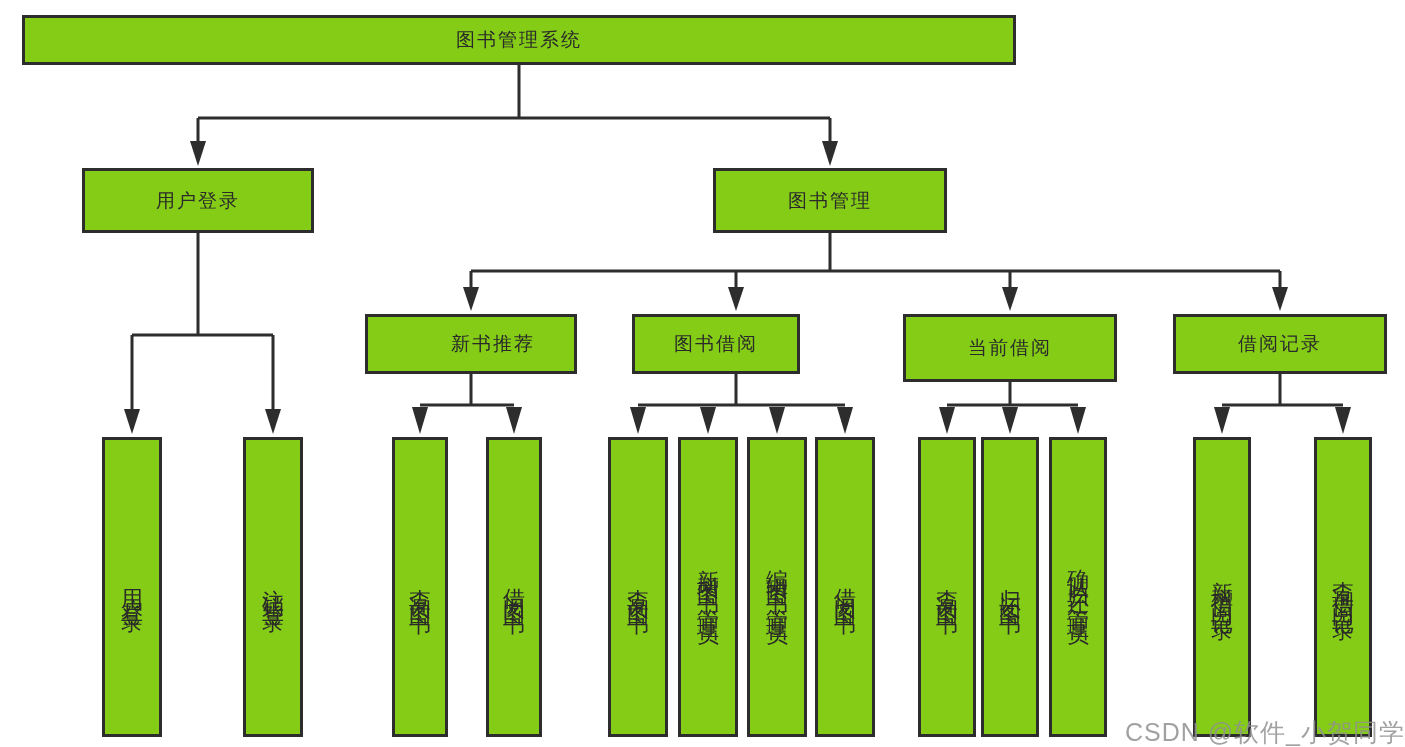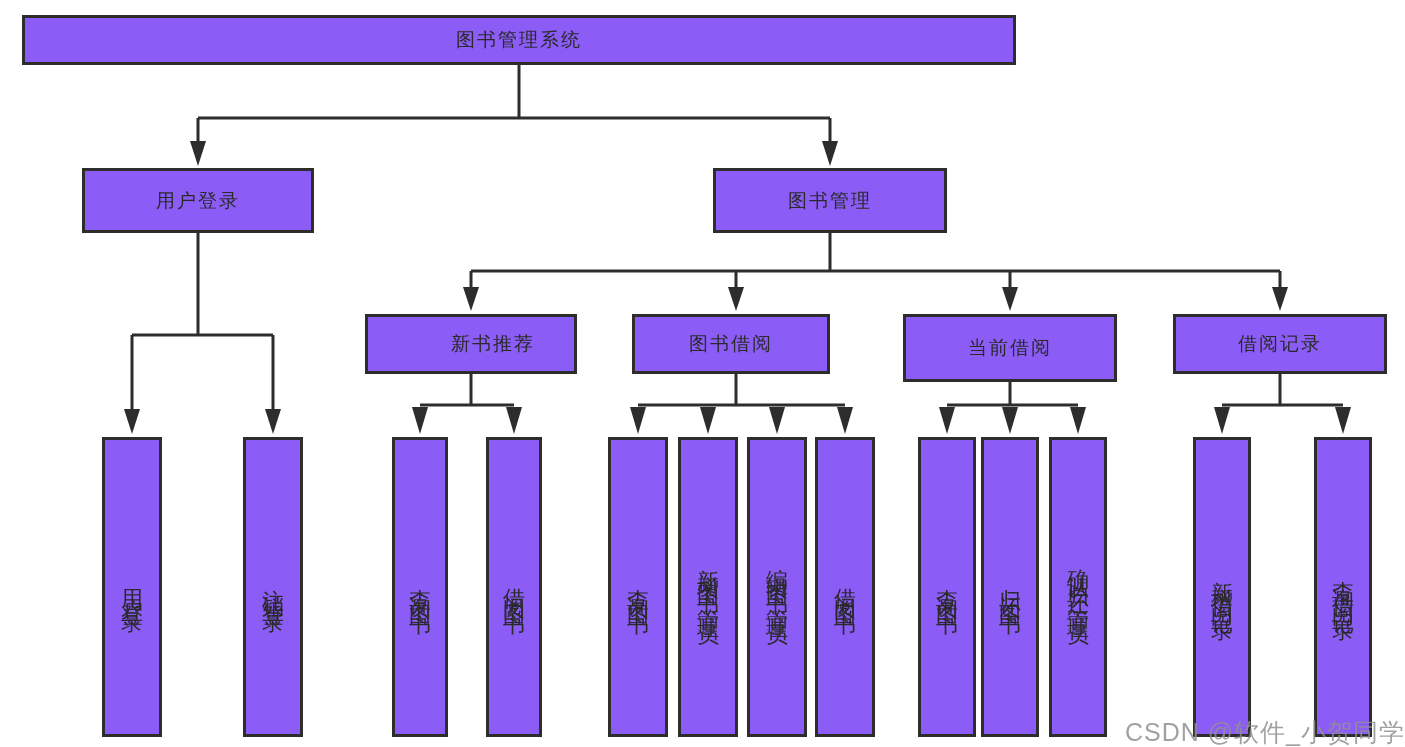--- a/index.html
+++ b/index.html
@@ -2,21 +2,21 @@
 <html><head>
 <meta charset="utf-8">
 <style>
   html,body{margin:0;padding:0;background:#ffffff;}
   .canvas{
     position:relative;width:1405px;height:747px;background:#ffffff;
     font-family:"Liberation Sans", sans-serif;overflow:hidden;
   }
   .connectors{position:absolute;left:0;top:0;z-index:0;}
   .box{
-    position:absolute;box-sizing:border-box;background:#8b5cf6;
+    position:absolute;box-sizing:border-box;background:#84cc16;
     border:3px solid #2d2d2d;display:flex;align-items:center;justify-content:center;
     z-index:1;
   }
   .hlabel{
     font-size:19px;color:#2a2a2a;letter-spacing:2px;white-space:nowrap;
   }
   .vlabel{
     writing-mode:vertical-rl;text-orientation:mixed;
     font-size:22px;color:#2a2a2a;letter-spacing:8px;line-height:1;
   }
@@ -68,21 +68,21 @@
   <div class="box" style="left:82px;top:168px;width:232px;height:65px;">
     <span class="hlabel">用户登录</span>
   </div>
   <div class="box" style="left:713px;top:168px;width:234px;height:65px;justify-content:center;">
     <span class="hlabel">图书管理</span>
   </div>
 
   <div class="box" style="left:365px;top:314px;width:212px;height:60px;padding-left:44px;">
     <span class="hlabel">新书推荐</span>
   </div>
-  <div class="box" style="left:632px;top:314px;width:198px;height:60px;">
+  <div class="box" style="left:632px;top:314px;width:168px;height:60px;">
     <span class="hlabel">图书借阅</span>
   </div>
   <div class="box" style="left:903px;top:314px;width:214px;height:68px;">
     <span class="hlabel">当前借阅</span>
   </div>
   <div class="box" style="left:1173px;top:314px;width:214px;height:60px;">
     <span class="hlabel">借阅记录</span>
   </div>
 
   <div class="box" style="left:102px;top:437px;width:60px;height:300px;">

